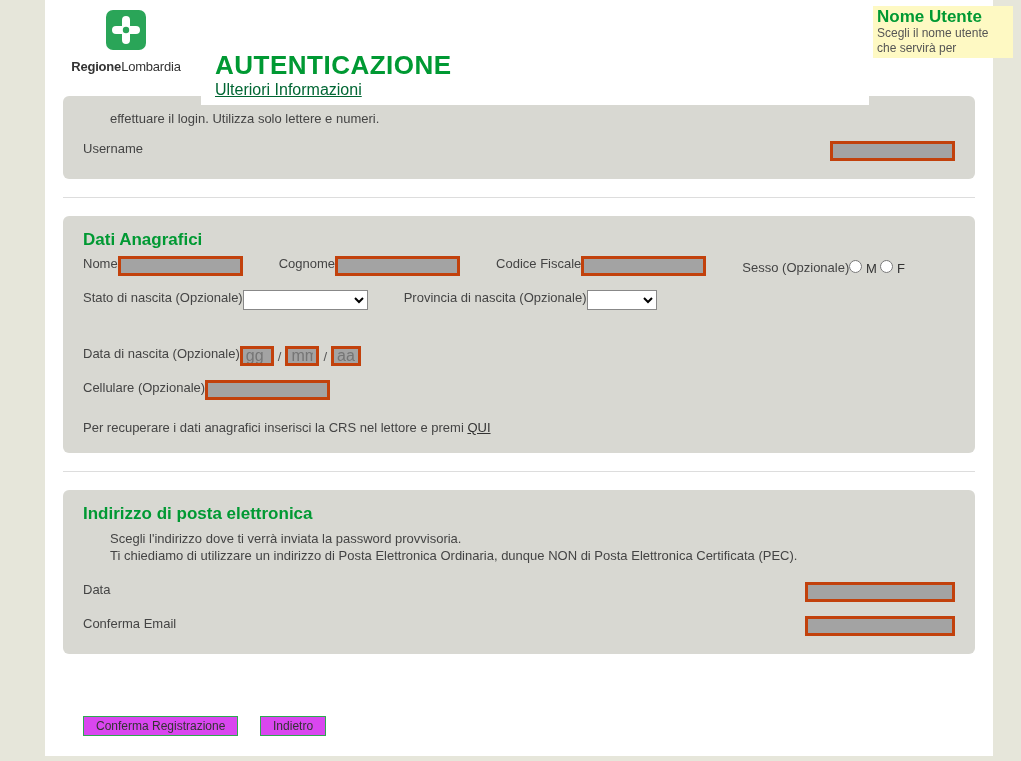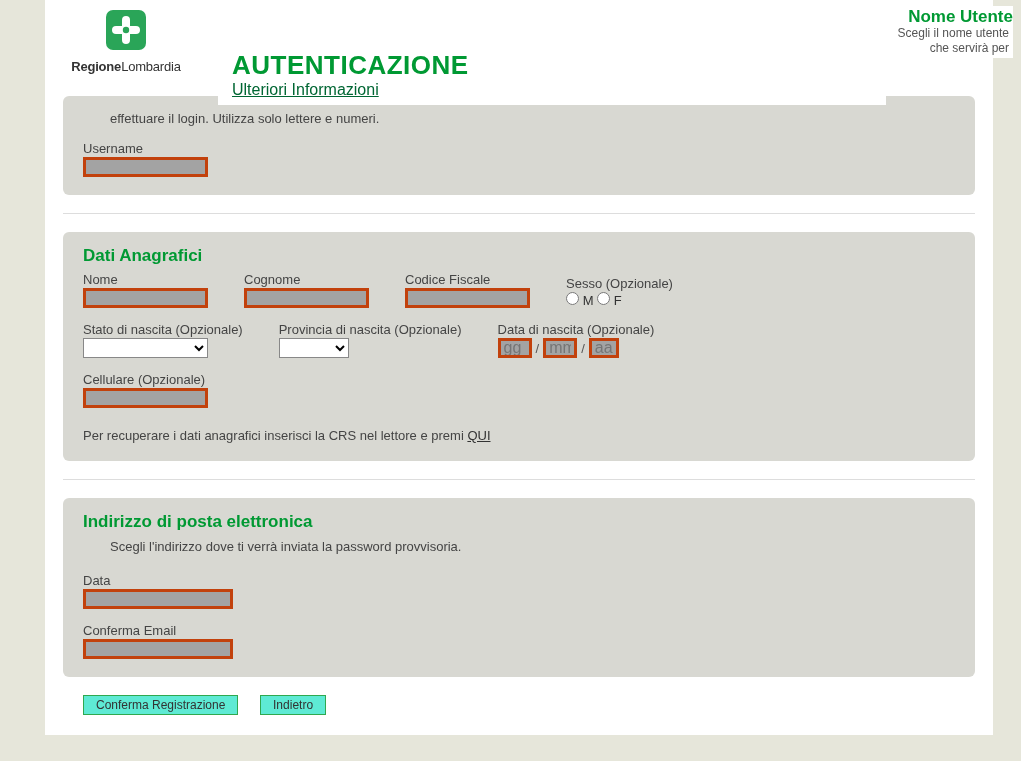--- a/index.html
+++ b/index.html
@@ -40,21 +40,21 @@
     margin-top: 4px;
     color: #333;
     letter-spacing: -0.2px;
   }
   .logo-text b { font-weight: bold; }
 
   
   .title-card {
     position: absolute;
     top: 40px;
-    left: 218px;
+    left: 201px;
     width: 668px;
     background: #fff;
     padding: 10px 14px 6px 14px;
     z-index: 2;
   }
   .title-card h1 {
     color: #009933;
     font-size: 26px;
     font-weight: bold;
     letter-spacing: 0.5px;
@@ -66,24 +66,23 @@
     display: inline-block;
     margin-top: 0px;
   }
 
   
   .nomeutente-box {
     position: absolute;
     top: 6px;
     right: 8px;
     width: 140px;
-    background: #ffffff;
+    background: #fef9c3;
     z-index: 4;
     padding-bottom: 2px;
-    text-align: right;
   }
   .nomeutente-title {
     color: #009933;
     font-weight: bold;
     font-size: 17px;
     line-height: 18px;
     padding: 2px 0 0 4px;
   }
   .nomeutente-desc {
     font-size: 12px;
@@ -132,22 +131,23 @@
   
   .field-row {
     display: flex;
     flex-wrap: wrap;
     gap: 36px;
     margin-bottom: 14px;
     align-items: flex-end;
   }
   .field {
     display: flex;
-    flex-direction: column;
+    flex-direction: row;
     min-width: 125px;
+    justify-content: space-between;
   }
   .field label, .field .label {
     font-size: 13px;
     color: #444;
     margin-bottom: 1px;
     line-height: 15px;
   }
   .text-input {
     border: 3px solid #c2410c;
     background: #a3a3a3;
@@ -180,27 +180,28 @@
   .crs-line {
     font-size: 13px;
     color: #444;
     margin-top: 20px;
   }
   .crs-line a { color:#333; text-decoration: underline; font-weight: normal; }
 
   
   .button-row { margin-top: 8px; padding-left: 20px; }
   .btn {
-    background: #5eead4;
+    background: #d946ef;
     border: 1px solid #2fa84f;
     font-size: 12px;
     padding: 2px 12px;
     cursor: pointer;
     color: #333;
     font-family: inherit;
+    margin-top: 44px;
   }
   .btn + .btn { margin-left: 18px; }
 </style>
 </head>
 <body>
 
 <div class="page">
   <div class="top-bar"></div>
 
   <div class="logo-card">
@@ -302,20 +303,21 @@
         <span>Per recuperare i dati anagrafici inserisci la CRS nel lettore e premi </span><a href="#">QUI</a>
       </div>
     </div>
 
     <hr class="divider">
 
     <div class="panel">
       <h2>Indirizzo di posta elettronica</h2>
       <div class="panel-intro" style="margin-bottom:18px;">
         <div>Scegli l'indirizzo dove ti verrà inviata la password provvisoria.</div>
+        <div>Ti chiediamo di utilizzare un indirizzo di Posta Elettronica Ordinaria, dunque NON di Posta Elettronica Certificata (PEC).</div>
       </div>
       <div class="field" style="margin-bottom:14px;">
         <label>Data</label>
         <input type="text" class="text-input wide" style="">
       </div>
       <div class="field">
         <label>Conferma Email</label>
         <input type="text" class="text-input wide" style="">
       </div>
     </div>

